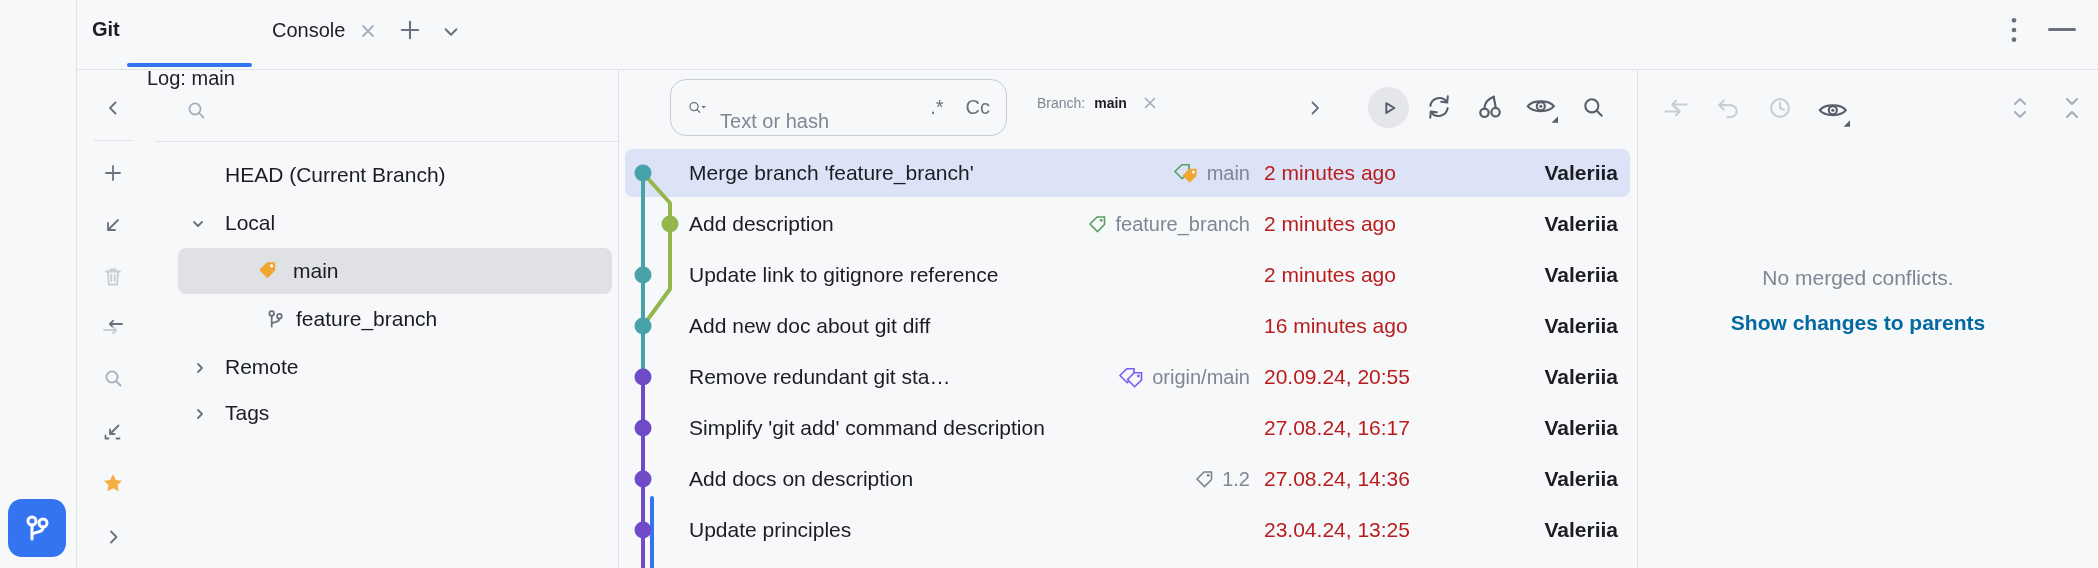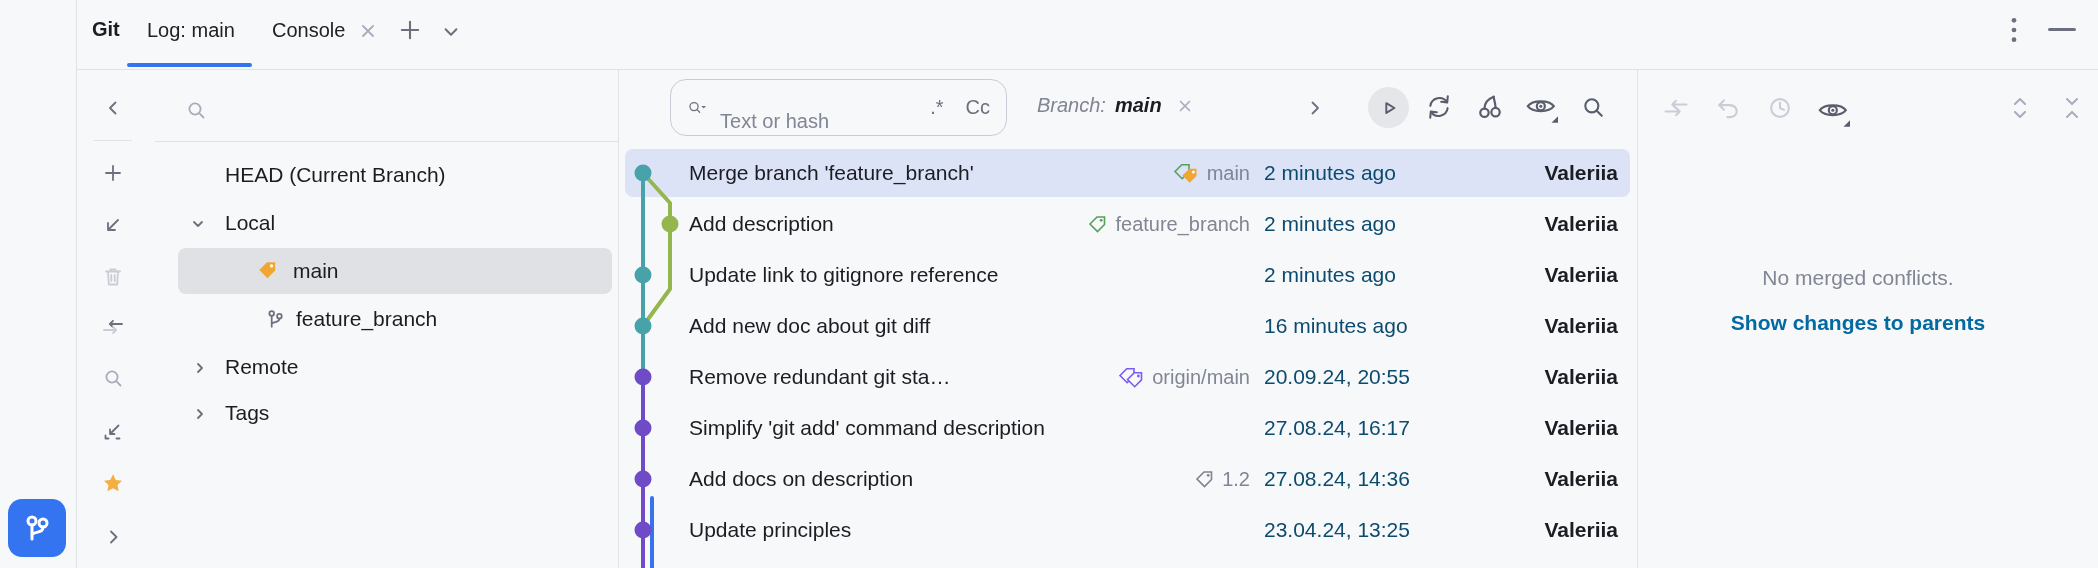--- a/index.html
+++ b/index.html
@@ -19,45 +19,45 @@
   
   .ltb{position:absolute;left:101px;}
   
   .treelabel{position:absolute;font-size:21px;color:#1b1d23;white-space:nowrap;}
   .treeband{position:absolute;left:178px;top:248px;width:434px;height:46px;border-radius:8px;}
   
   .searchbox{position:absolute;left:670px;top:79px;width:337px;height:57px;border:1.5px solid #c9ccd6;border-radius:16px;box-sizing:border-box;display:flex;align-items:center;padding:0 16px;background:#f7f8fa;}
   .searchbox input{flex:1 1 auto;min-width:0;border:none;outline:none;background:transparent;font-family:"Liberation Sans",sans-serif;font-size:20px;color:#1b1d23;margin-left:10px;margin-top:28px;}
   .searchbox input::placeholder{color:#818594;}
   .sopt{font-size:20px;color:#6c707e;margin-left:22px;}
-  .chip{position:absolute;left:1037px;top:94px;display:flex;align-items:center;font-size:20px;font-style:italic;}
+  .chip{position:absolute;left:1037px;top:94px;display:flex;align-items:center;font-size:14px;}
   .chip .cl{color:#818594;}
   .chip .cv{font-weight:700;color:#1b1d23;margin-left:9px;}
   .chip .cx{margin-left:14px;}
   .tbtn{position:absolute;width:41px;height:41px;border-radius:50%;display:flex;align-items:center;justify-content:center;}
   
   #clist{position:absolute;left:618px;top:141px;width:1019px;height:427px;}
   .crow{position:absolute;left:7px;width:1005px;height:48px;border-radius:8px;display:flex;align-items:center;padding:0 12px 0 64px;box-sizing:border-box;font-size:21px;}
   .crow.sel{}
   .c-msg{flex:1 1 auto;white-space:nowrap;overflow:hidden;text-overflow:ellipsis;color:#1b1d23;}
   .c-tags{flex:0 0 auto;display:flex;align-items:center;gap:7px;margin:0 14px 0 12px;color:#818594;font-size:20px;white-space:nowrap;}
-  .c-date{flex:0 0 198px;color:#0c4a6e;}
+  .c-date{flex:0 0 198px;color:#b91c1c;}
   .c-author{flex:0 0 156px;text-align:right;font-weight:700;color:#1b1d23;}
   
   .rstatus{position:absolute;left:1637px;width:442px;text-align:center;font-size:21px;}
   .link{cursor:pointer;font-weight:600;}
   .bluebtn{position:absolute;left:8px;top:499px;width:58px;height:58px;border-radius:14px;display:flex;align-items:center;justify-content:center;}
 </style>
 </head>
 <body>
 
 <div id="app">
 
   <div class="toollabel">Git</div>
-  <div class="tab" style="left:147px;">Log: main</div>
+  <div class="tab" style="left:147px;margin-top:48px;">Log: main</div>
   <div class="tabline" style="background:#3574f0;"></div>
   <div class="tab" style="left:272px;">Console</div>
   <svg class="abs" style="left:358px;top:21px;" width="20" height="20" viewBox="0 0 20 20">
       <path d="M5 5 L15 15 M15 5 L5 15" fill="none" stroke="#a8adbd" stroke-width="1.8" stroke-linecap="round"></path>
     </svg>
   <svg class="abs" style="left:396px;top:16px;" width="28" height="28" viewBox="0 0 24 24">
       <path class="stroke-ic" d="M12 5 V19 M5 12 H19"></path>
     </svg>
   <svg class="abs" style="left:438px;top:19px;" width="26" height="26" viewBox="0 0 24 24">
       <path class="stroke-ic" d="M7 9.5 L12 14.5 L17 9.5"></path>

